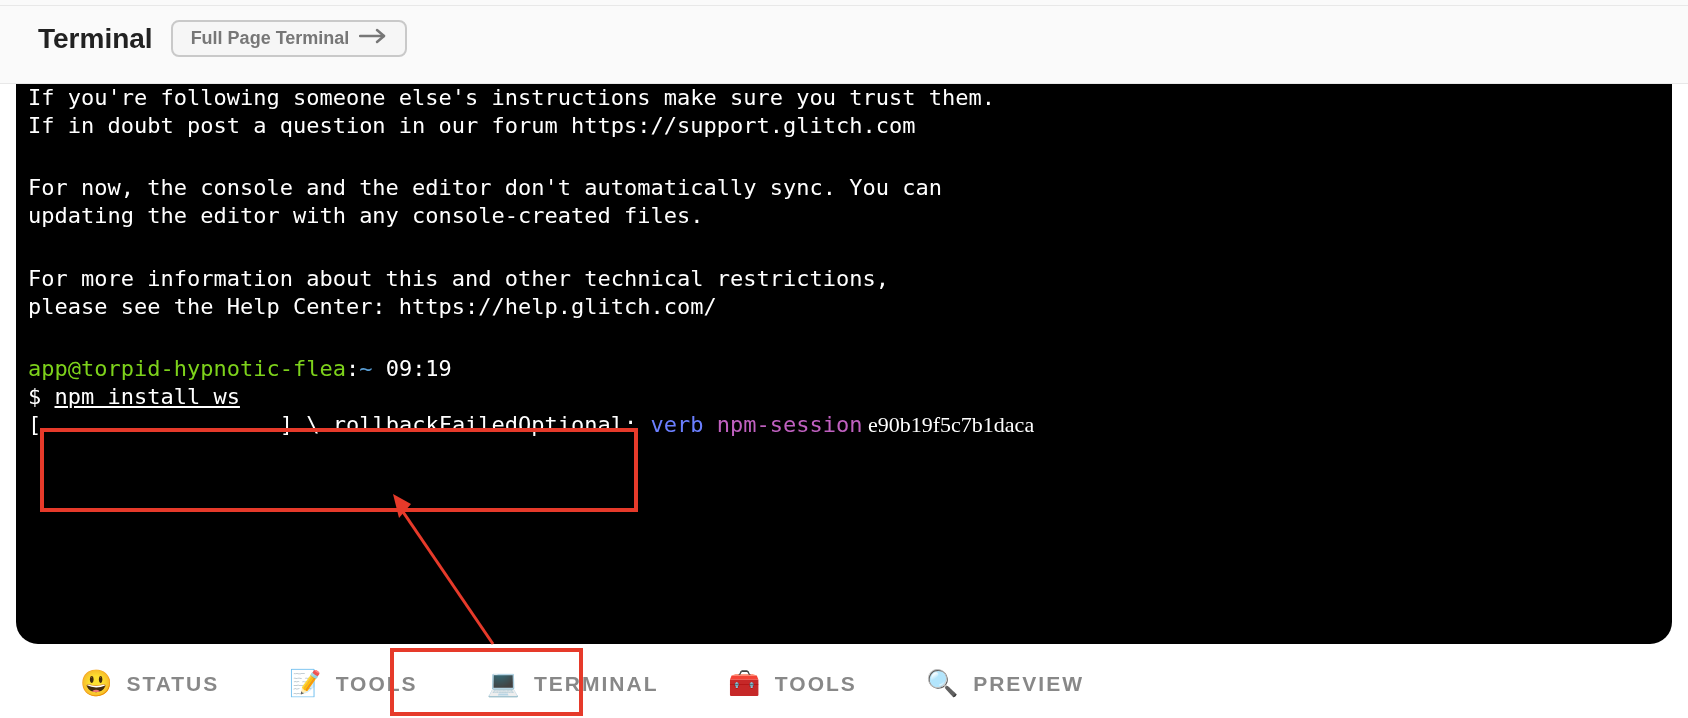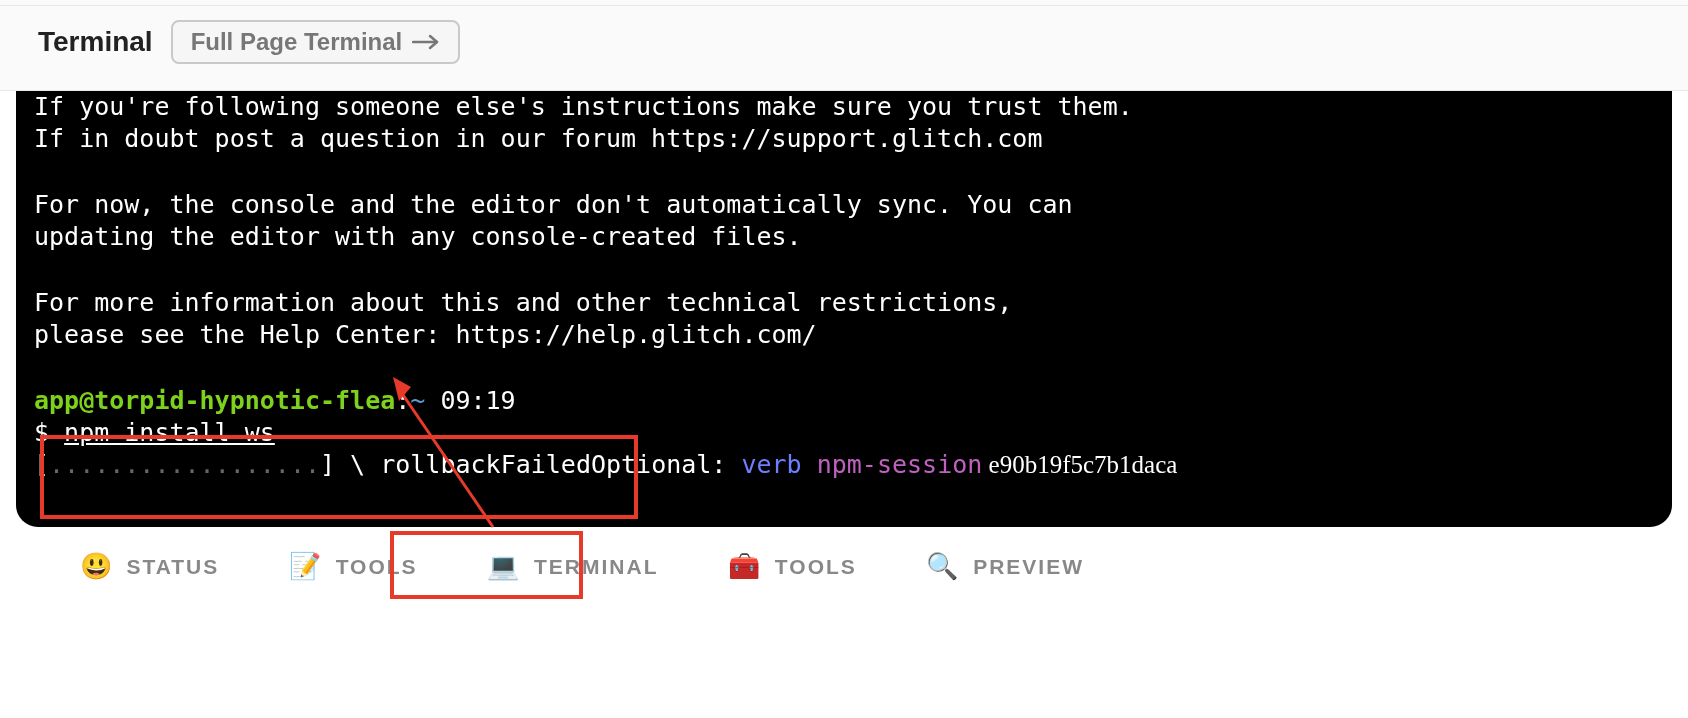--- a/index.html
+++ b/index.html
@@ -11,48 +11,48 @@
     gap: 18px;
     padding: 14px 38px 26px 38px;
     background: #fafafa;
     border-bottom: 1px solid #e8e8e8;
   }
   .header-title { font-size: 28px; font-weight: 700; color: #222; }
   .full-page-btn {
     display: inline-flex;
     align-items: center;
     gap: 10px;
-    font-size: 24px;
+    font-size: 18px;
     font-weight: 600;
     color: #777;
     background: #f6f6f6;
     border: 2px solid #c9c9c9;
     border-radius: 8px;
     padding: 6px 18px;
     cursor: pointer;
   }
   .full-page-btn svg { stroke: #777; }
   .terminal-wrap {
     margin: 0 16px;
     background: #000;
     color: #fff;
     font-family: "SFMono-Regular", Menlo, Consolas, monospace;
-    font-size: 25px;
+    font-size: 22px;
     line-height: 1.28;
-    padding: 0 0 4px 18px;
-    height: 436px;
+    padding: 0 0 4px 12px;
+    height: 560px;
     overflow: hidden;
     border-bottom-left-radius: 22px;
     border-bottom-right-radius: 22px;
     position: relative;
   }
   .term-text { white-space: pre; }
   .blank-line { height: 34px; }
   .prompt-line { white-space: pre; }
-  .prompt-host { color: #7dd21b; font-weight: 700; text-align: right; }
+  .prompt-host { color: #7dd21b; font-weight: 400; text-align: right; }
   .prompt-colon { color: #fff; }
   .prompt-tilde { color: #5a9fd6; }
   .prompt-time { color: #fff; }
   .prompt-dollar { color: #fff; }
   .prompt-cmd { color: #fff; text-decoration: underline; }
   .npm-line { white-space: pre; }
   .npm-dots { color: #666; }
   .npm-bracket { color: #fff; }
   .npm-slash { color: #fff; }
   .npm-stage { color: #fff; }

